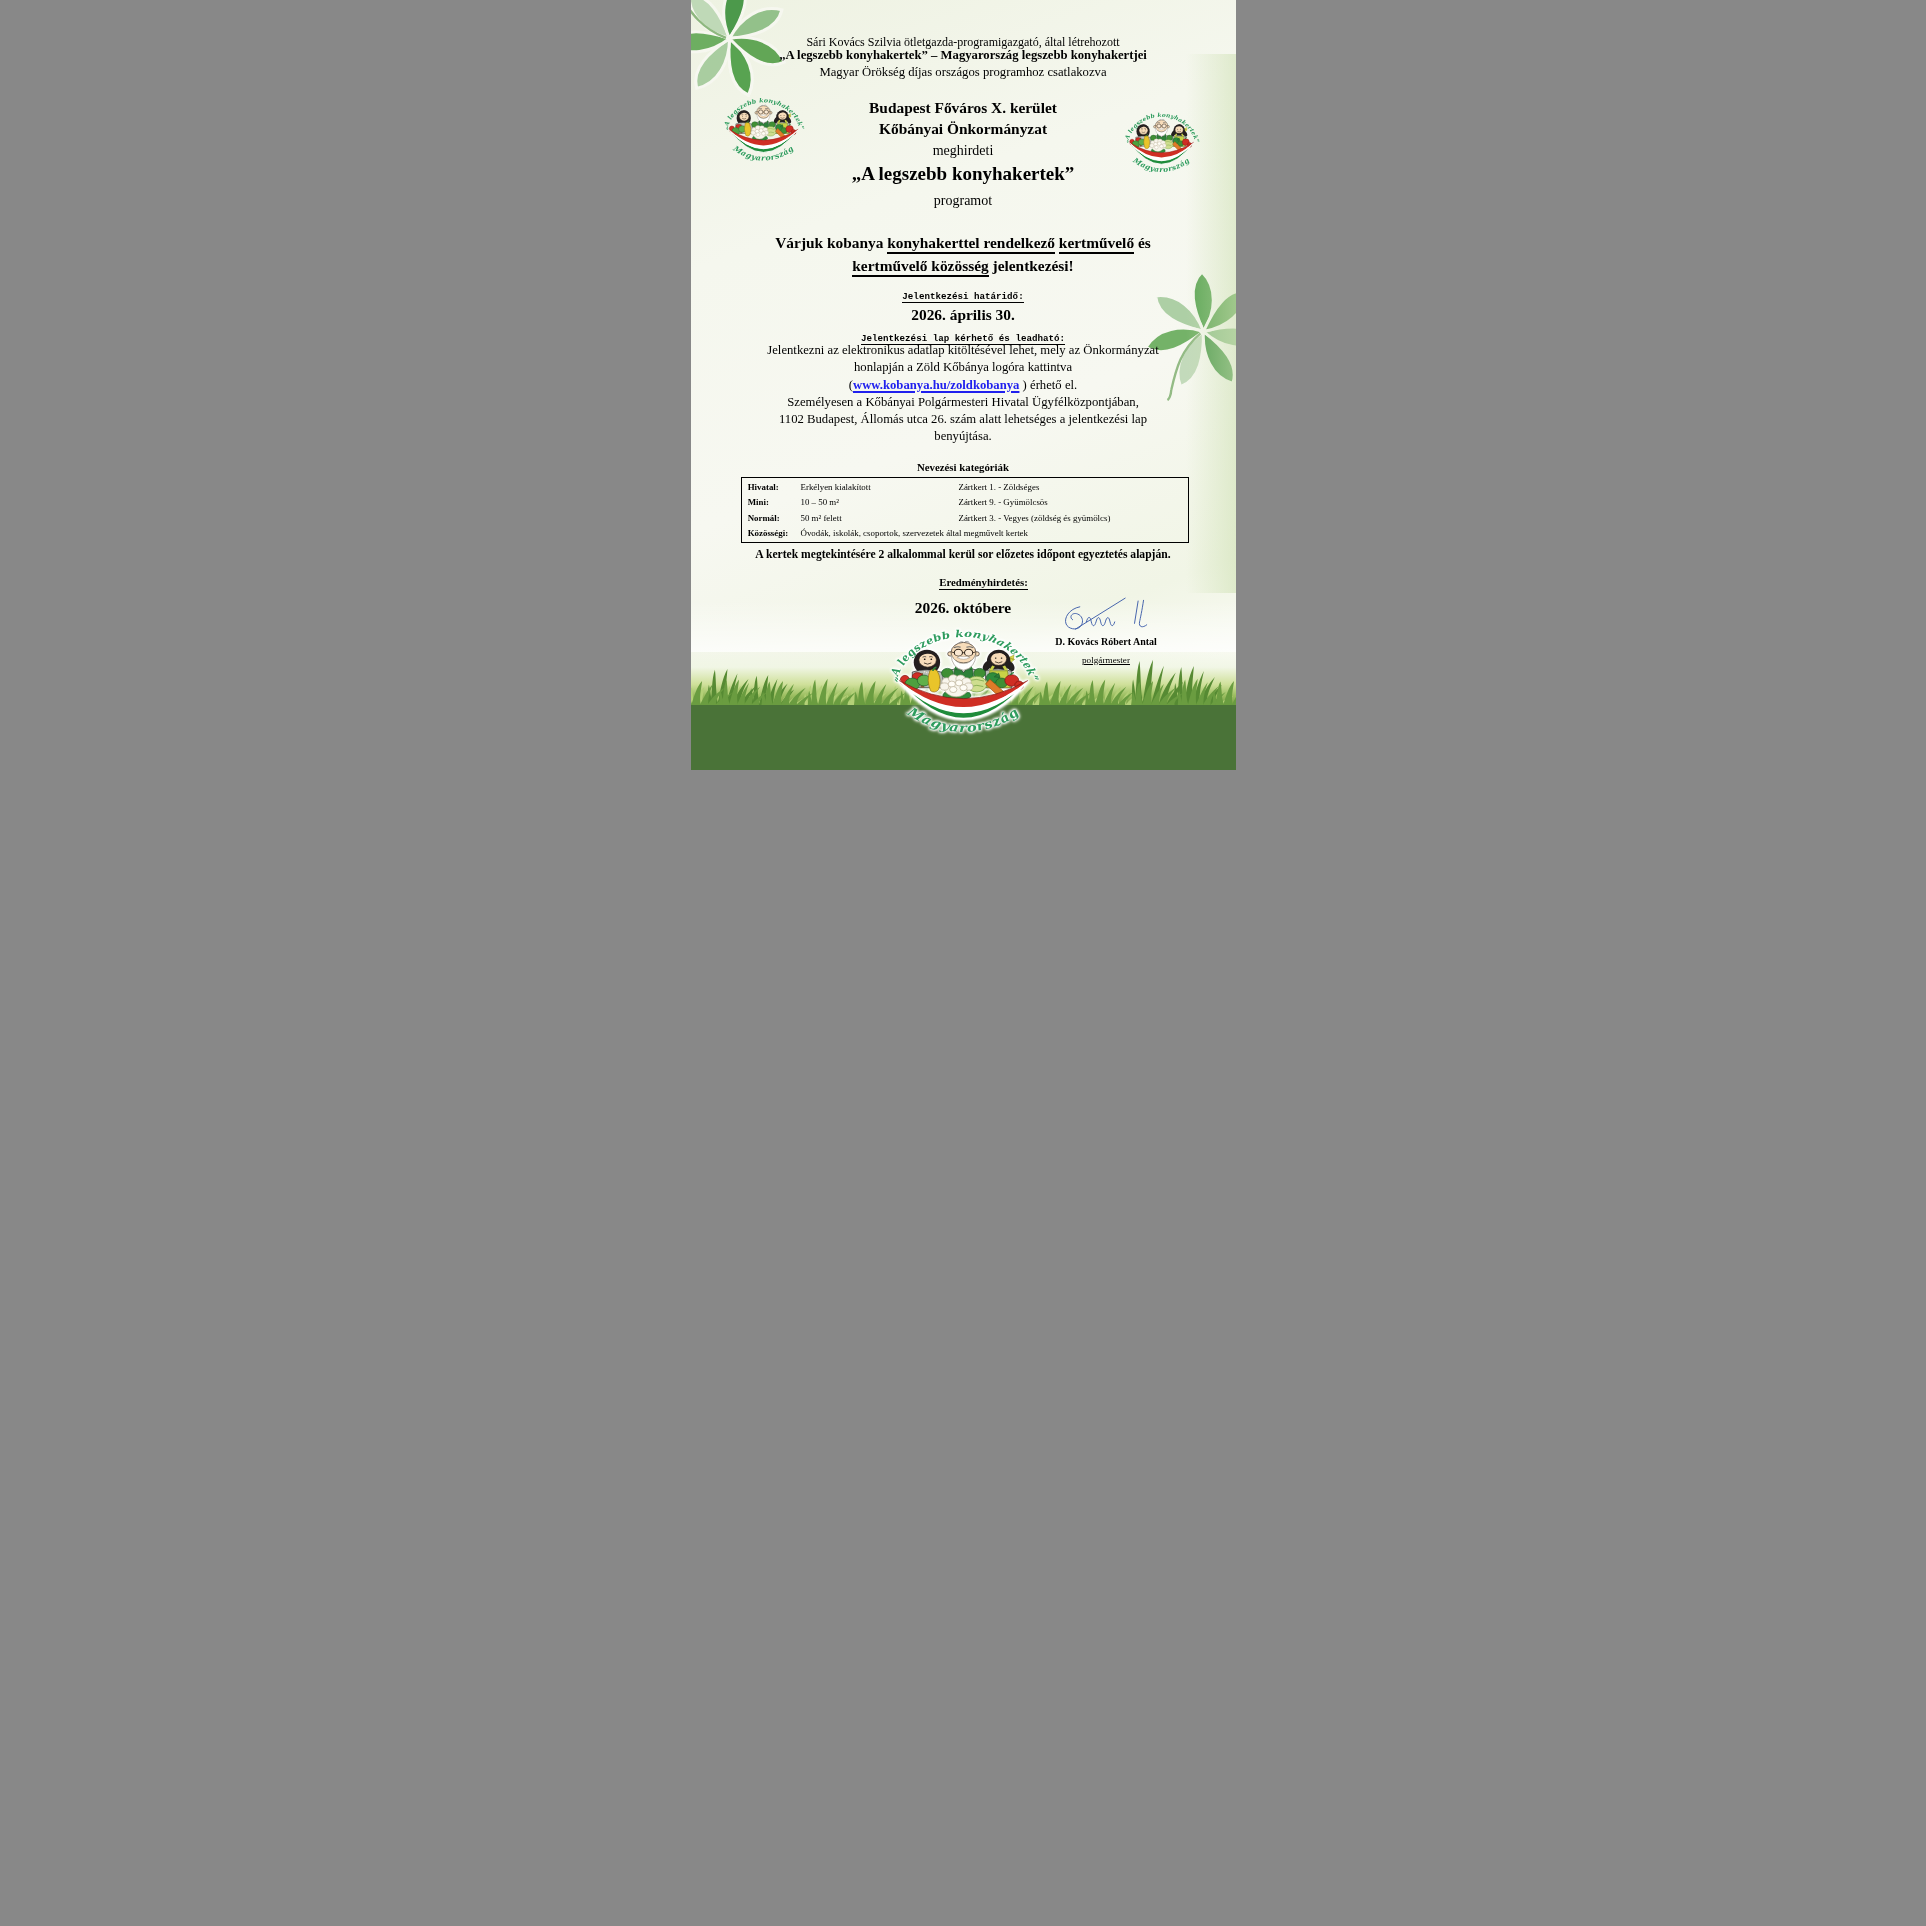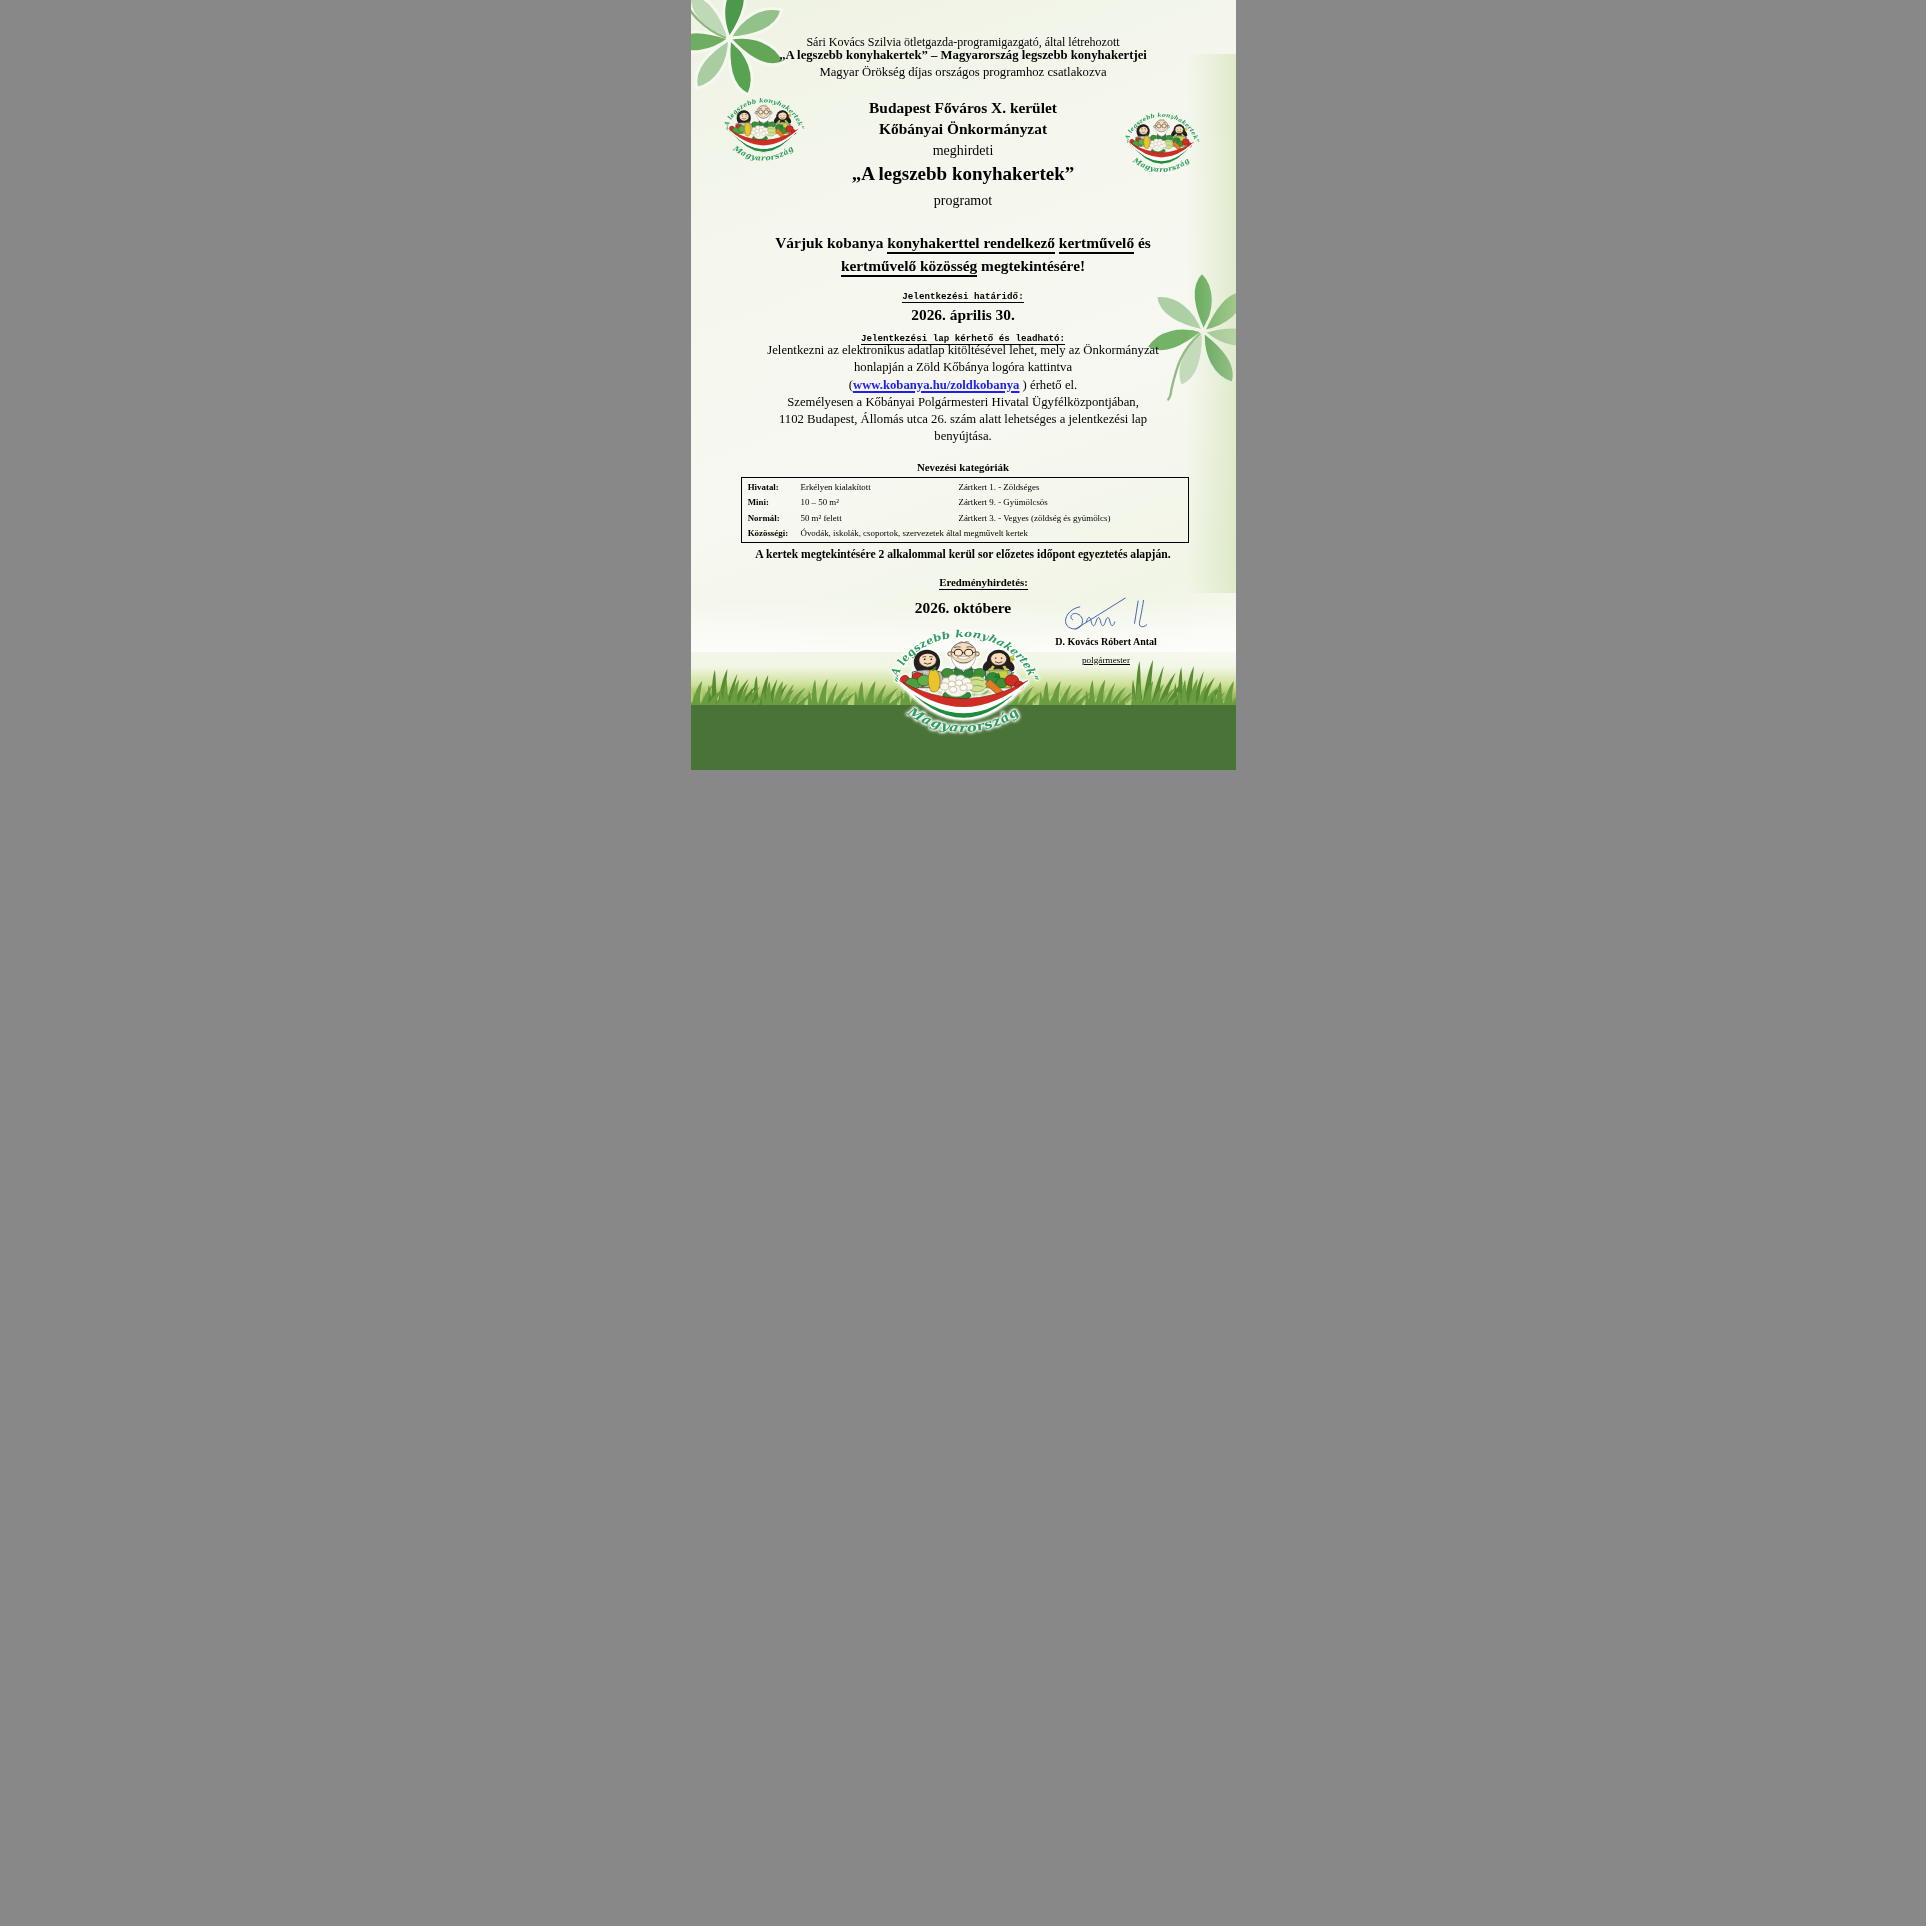--- a/index.html
+++ b/index.html
@@ -241,21 +241,21 @@
     <use href="#kk-logo"></use>
   </svg>
 
   <div class="abs ctr t40b" style="top:99px;">Budapest Főváros X. kerület</div>
   <div class="abs ctr t40b" style="top:120px;">Kőbányai Önkormányzat</div>
   <div class="abs ctr t36" style="top:143px;">meghirdeti</div>
   <div class="abs ctr t50b" style="top:163px;">„A legszebb konyhakertek”</div>
   <div class="abs ctr t36" style="top:193px;">programot</div>
 
   <div class="abs ctr invite nowrap" style="top:234px;"><span>Várjuk kobanya </span><span class="ul-thick">konyhakerttel rendelkező</span><span> </span><span class="ul-thick">kertművelő</span><span> és</span></div>
-  <div class="abs ctr invite nowrap" style="top:257px;"><span class="ul-thick">kertművelő közösség</span><span> megtekintésére!</span></div>
+  <div class="abs ctr invite nowrap" style="top:257px;"><span class="ul-thick">kertművelő közösség</span><span> jelentkezési!</span></div>
 
   <div class="abs ctr" style="top:291px;">
     <span class="lab24 ul-thin">Jelentkezési határidő:</span>
   </div>
   <div class="abs ctr date40" style="top:306px;">2026. április 30.</div>
 
   <div class="abs ctr" style="top:333px;">
     <span class="lab24 ul-thin">Jelentkezési lap kérhető és leadható:</span>
   </div>
   <div class="abs ctr body33" style="top:342px;">

